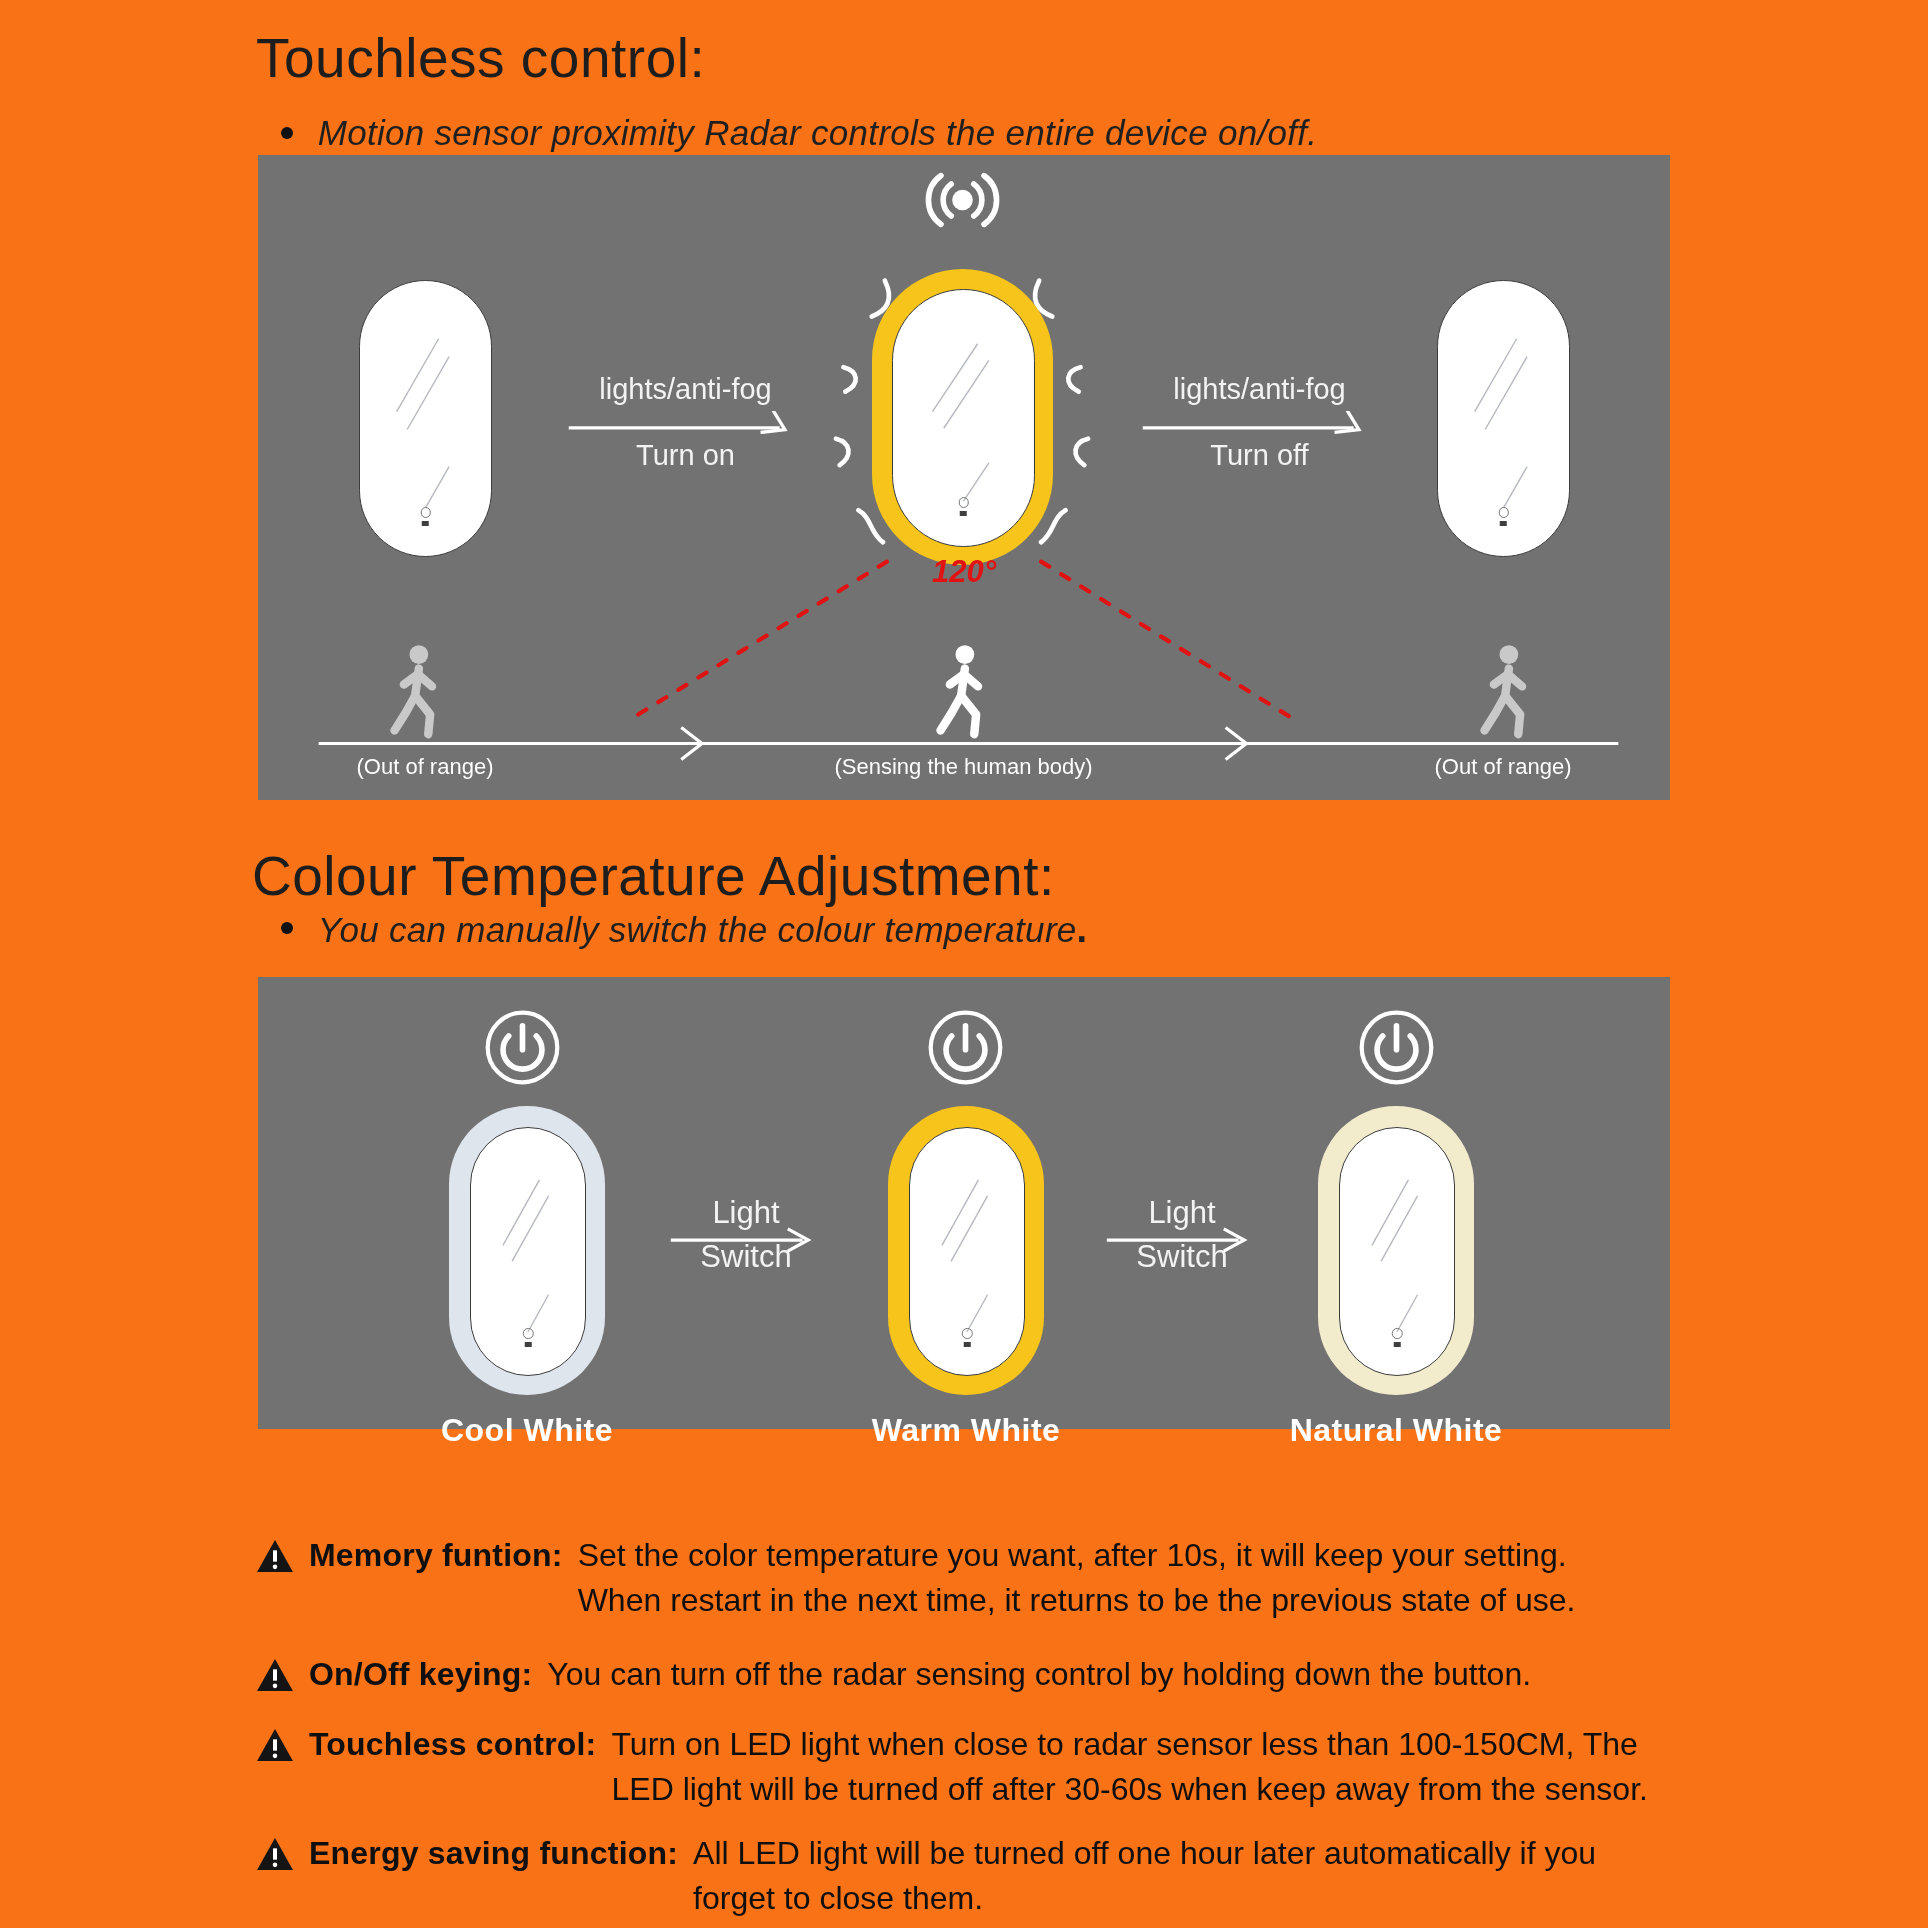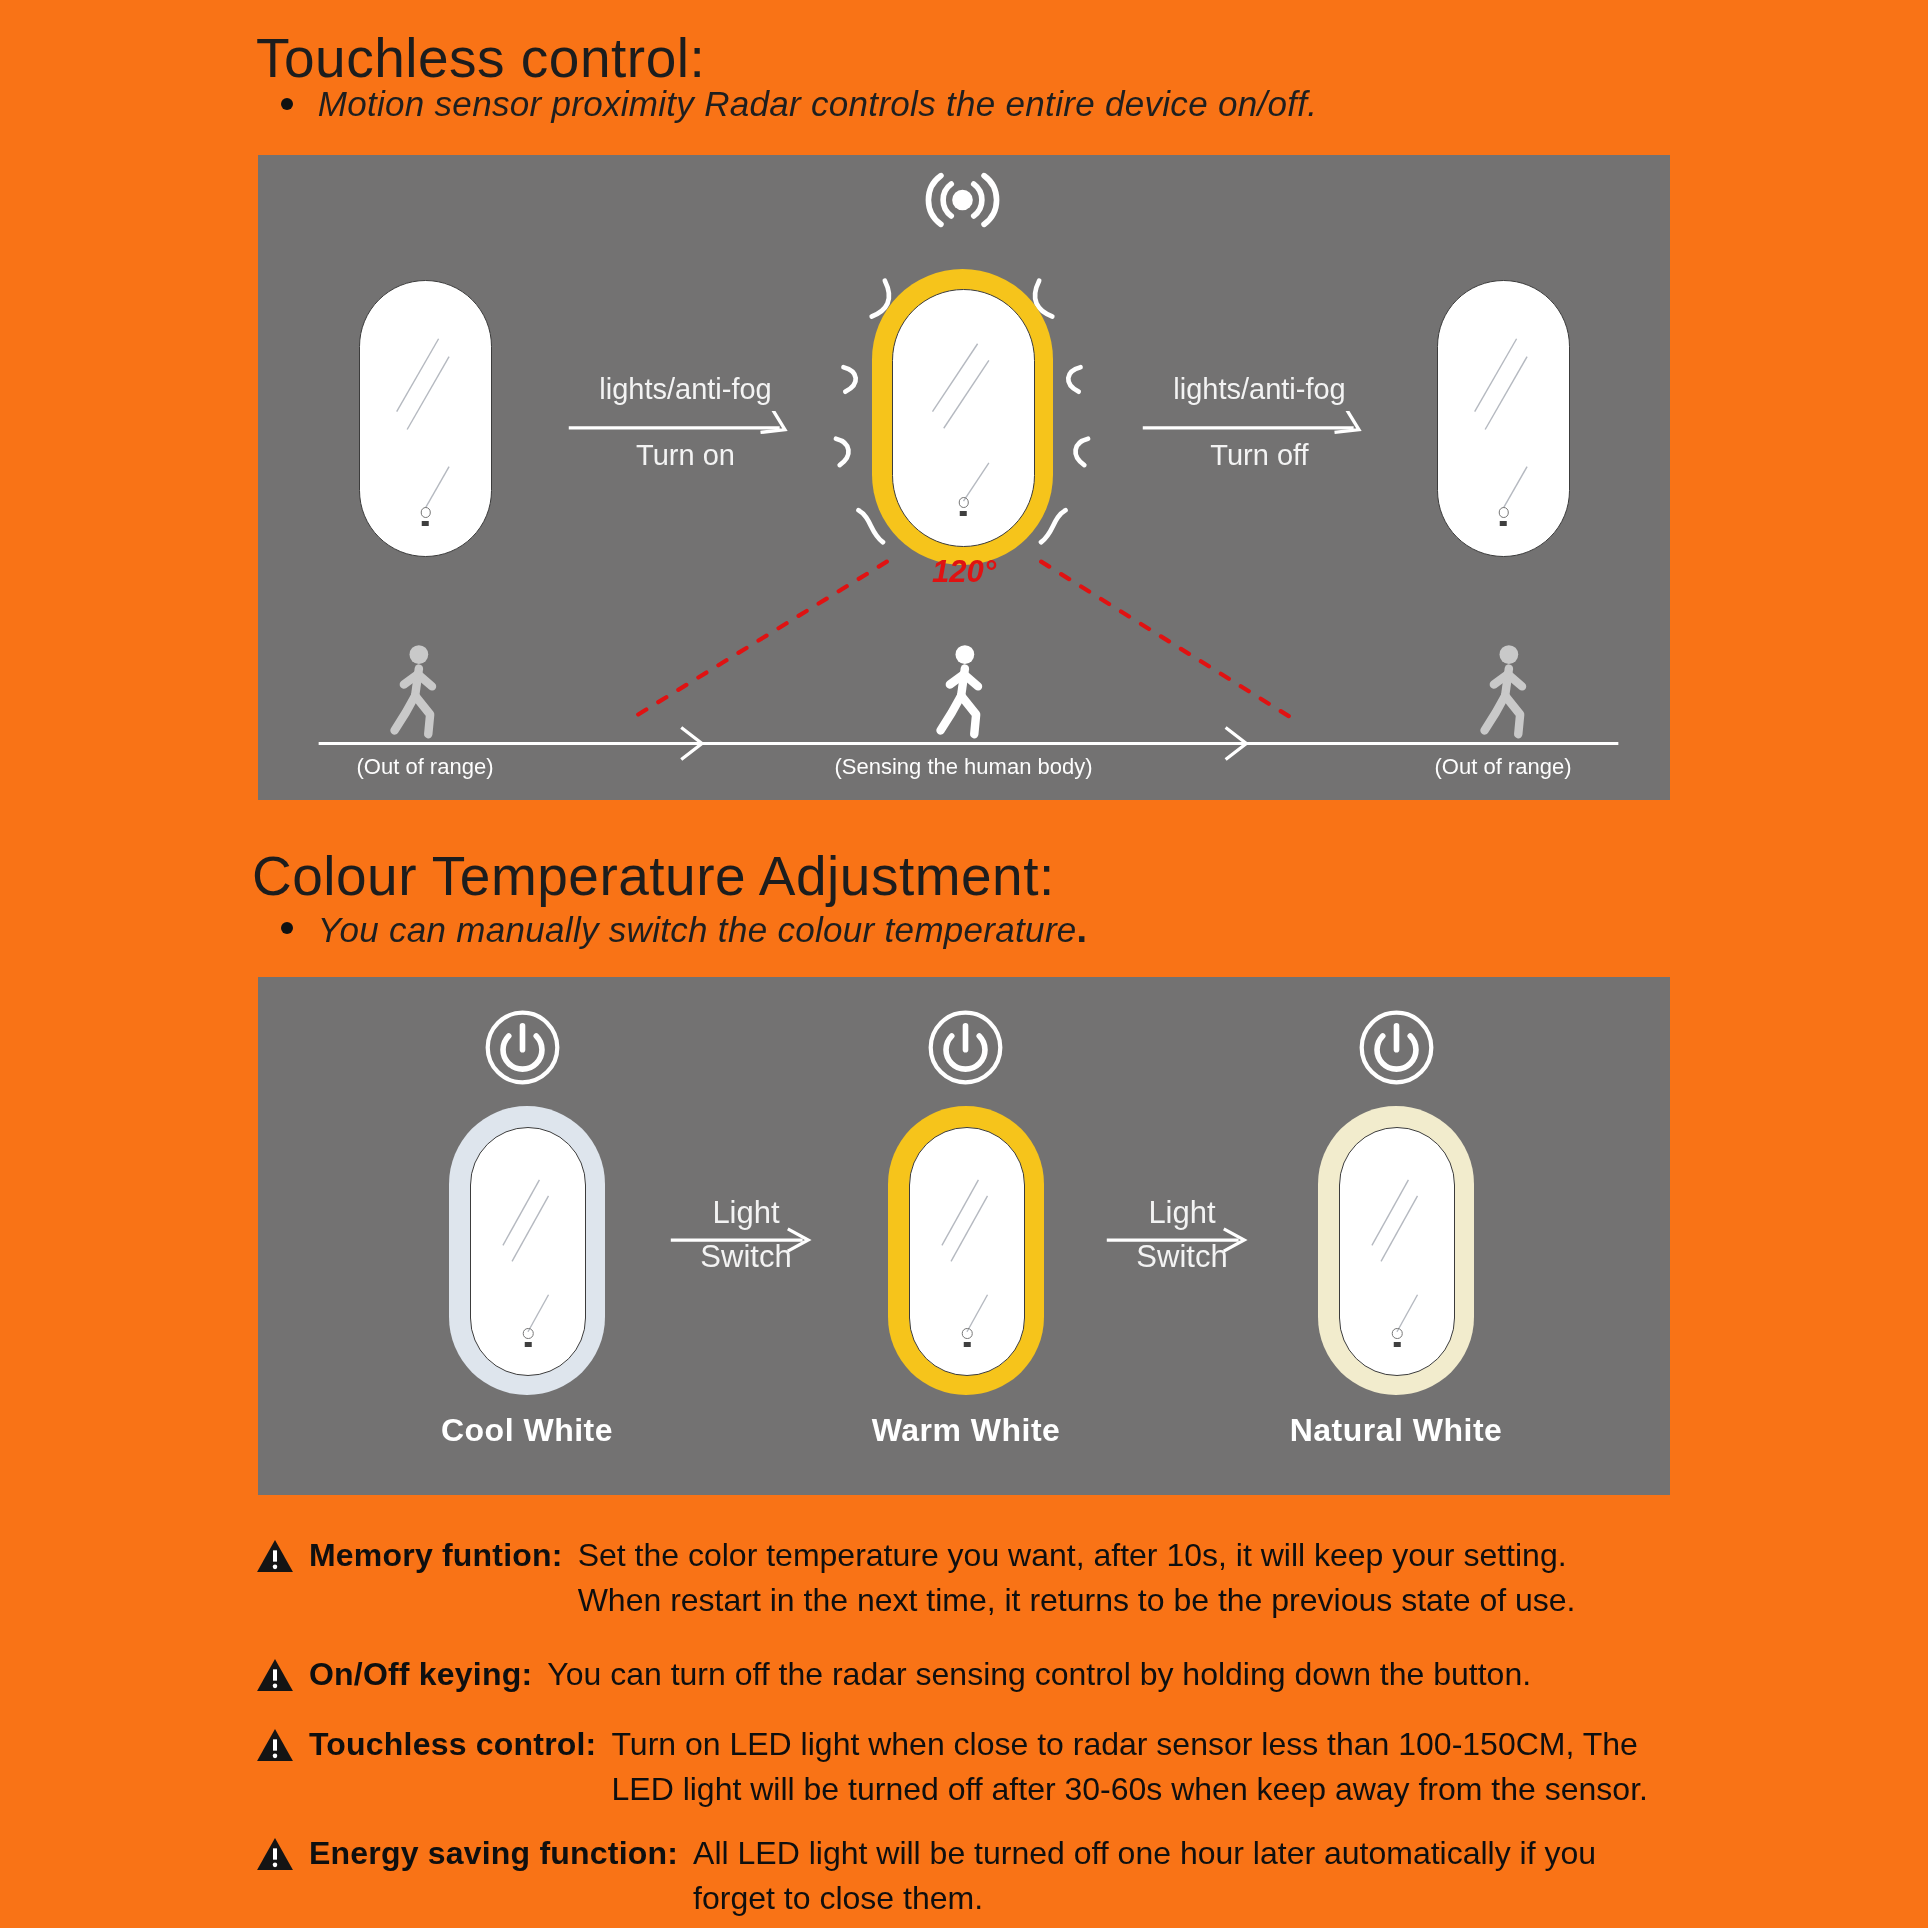--- a/index.html
+++ b/index.html
@@ -4,30 +4,30 @@
 <style>
   html,body{margin:0;padding:0;background:#fff;}
   .page{position:relative;width:1928px;height:1928px;background:#f97316;overflow:hidden;
         font-family:"Liberation Sans","DejaVu Sans",sans-serif;color:#141414;}
 
   
   .h-title{position:absolute;font-size:55px;font-weight:400;color:#1d1d1d;letter-spacing:0.5px;}
   .t1{left:256px;top:26px;}
   .t2{left:252px;top:844px;}
   .bullet{position:absolute;display:flex;align-items:flex-start;}
-  .b1{left:281px;top:84px;}
+  .b1{left:281px;top:113px;}
   .b2{left:281px;top:908px;}
   .bdot{width:12.2px;height:12.2px;border-radius:50%;background:#111;margin:14px 24.5px 0 0;flex:none;}
   .btxt{font-style:italic;font-size:35px;color:#1f1f1f;letter-spacing:0.3px;}
   .bp{font-style:normal;font-weight:bold;font-size:38px;}
 
   
   .panel{position:absolute;left:258px;width:1412px;background:#737272;}
   .p1{top:155px;height:645px;}
-  .p2{top:977px;height:518px;}
+  .p2{top:977px;height:452px;}
   .panel svg{display:block;}
 
   
   .mirror{position:absolute;border-radius:941px;box-sizing:border-box;}
   .face{position:relative;width:100%;height:100%;background:#fff;border:1.9px solid #3c3c3c;border-radius:941px;overflow:hidden;}
   .glow{padding:20px;}
   .glow-yellow{background:#F6C41B;}
   .glow-cool{background:#DEE5ED;}
   .glow-natural{background:#F2ECCD;}
   .shine{position:absolute;inset:0;width:100%;height:100%;}

